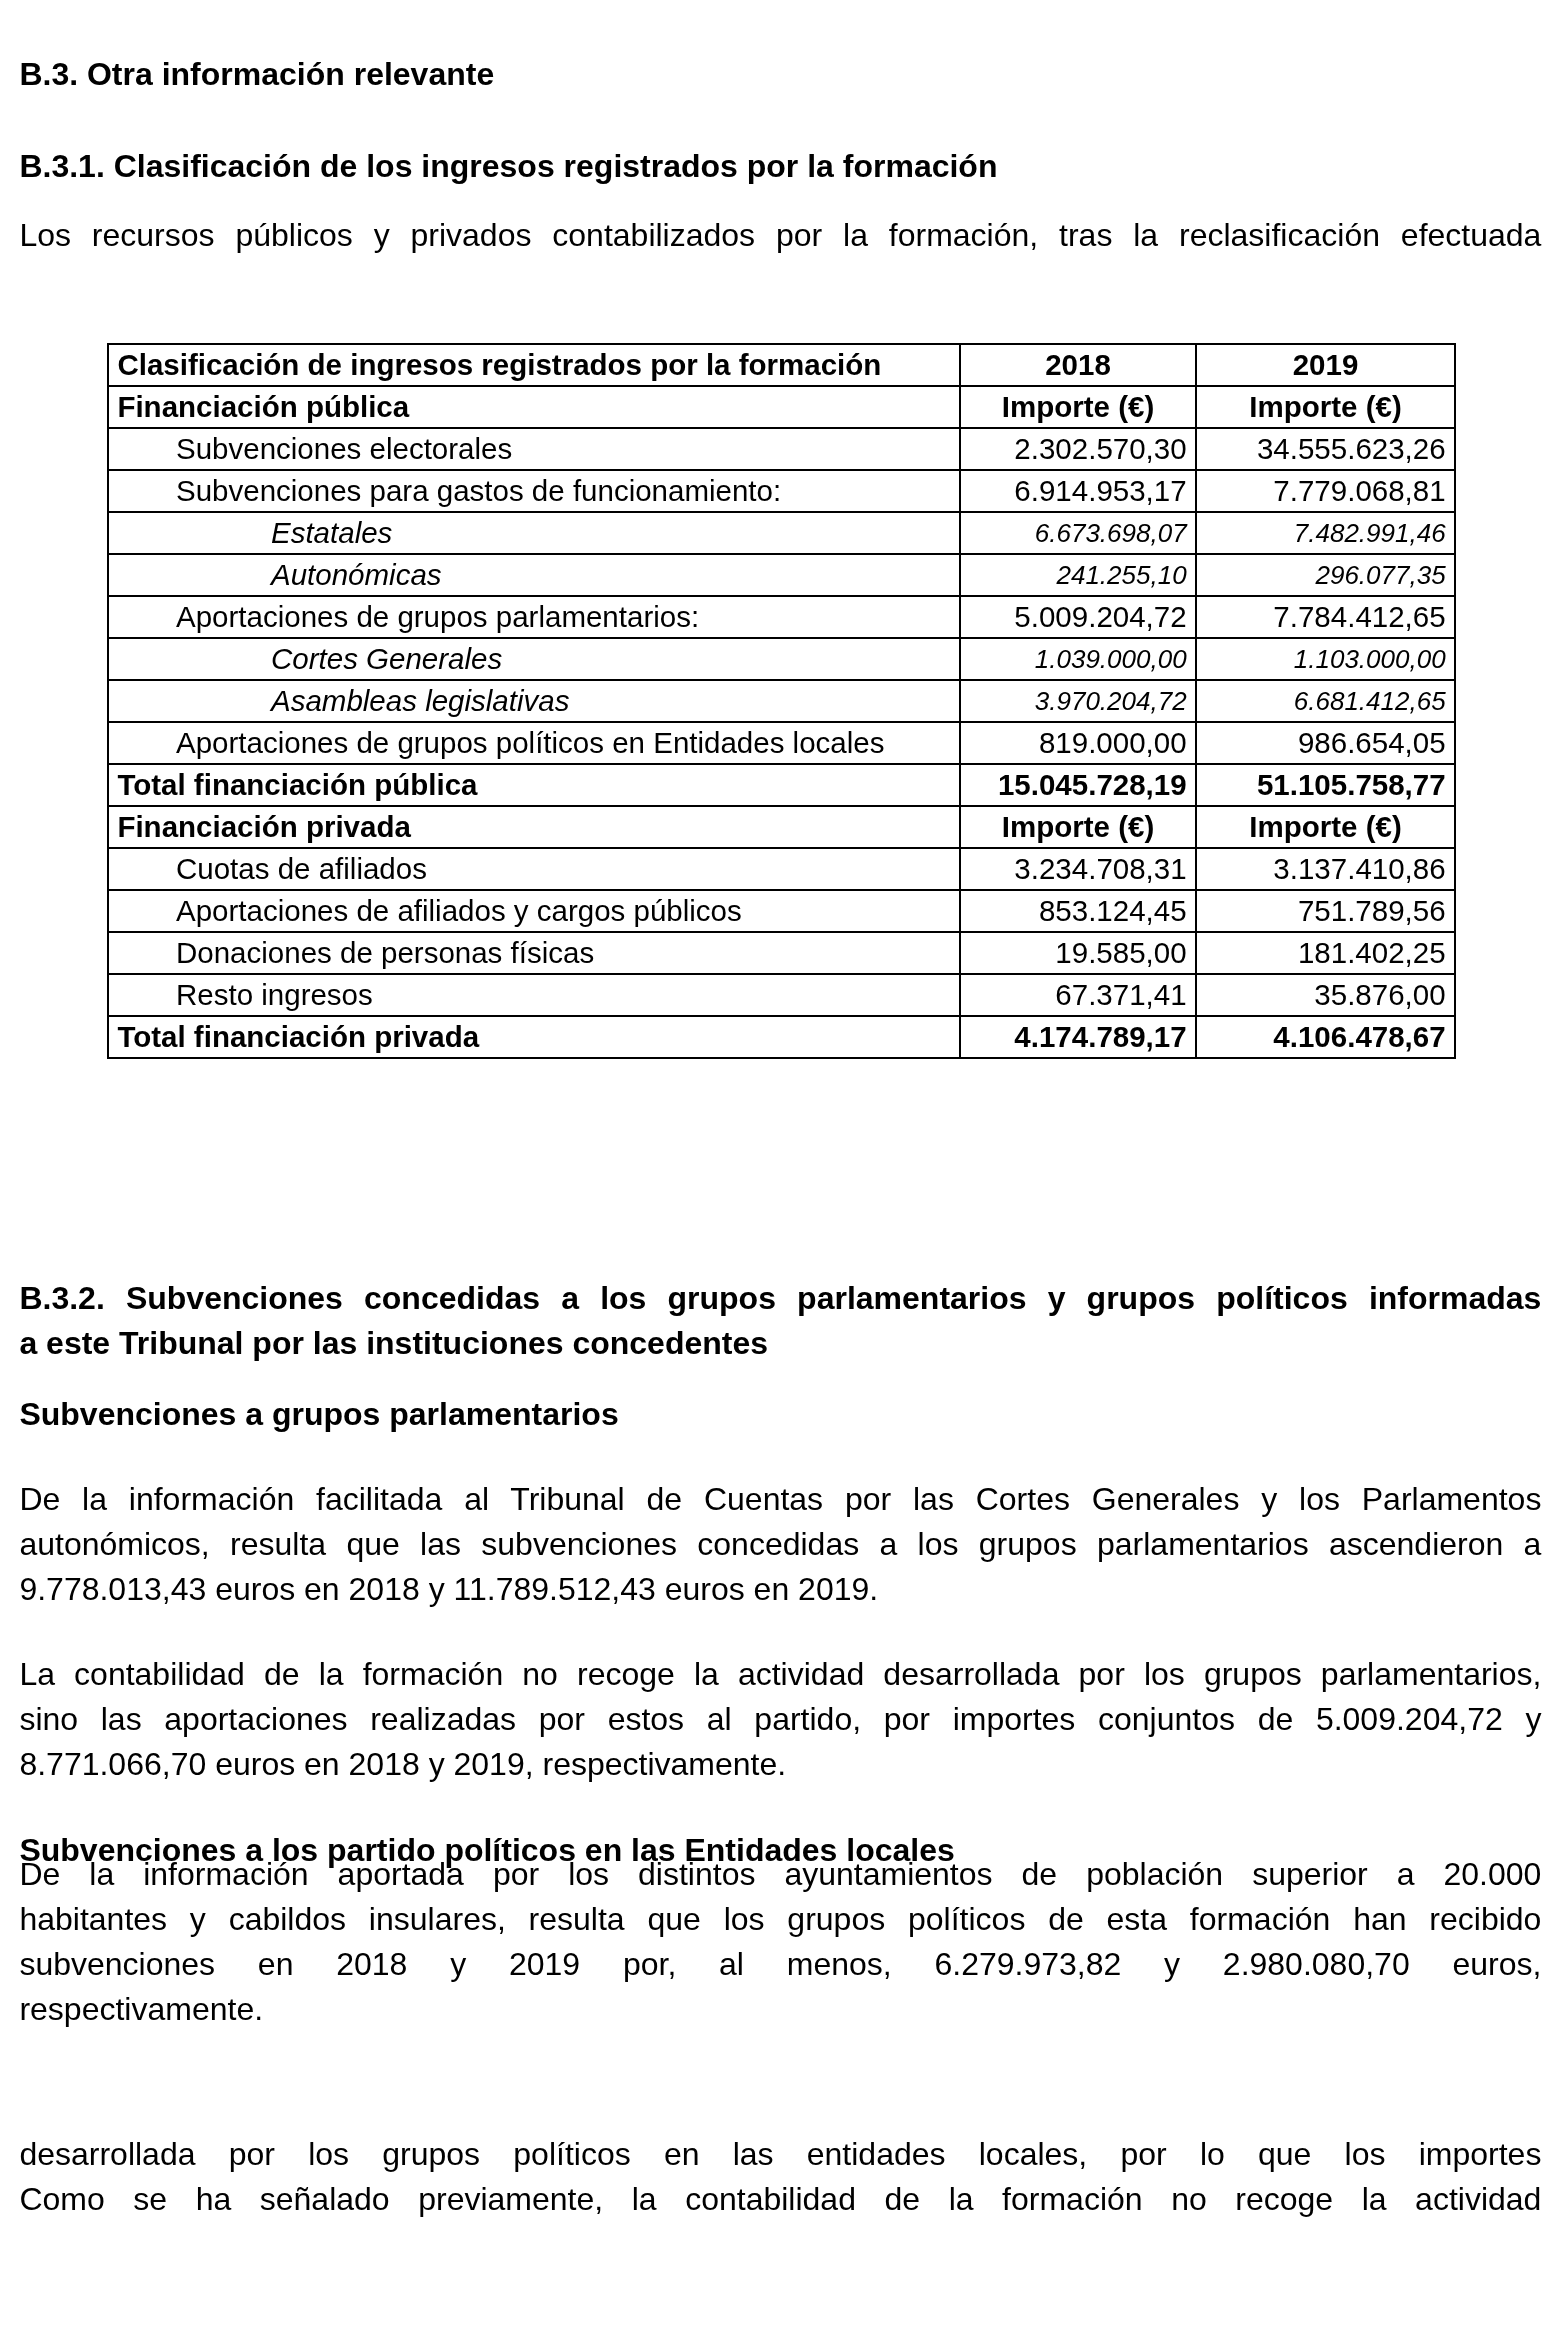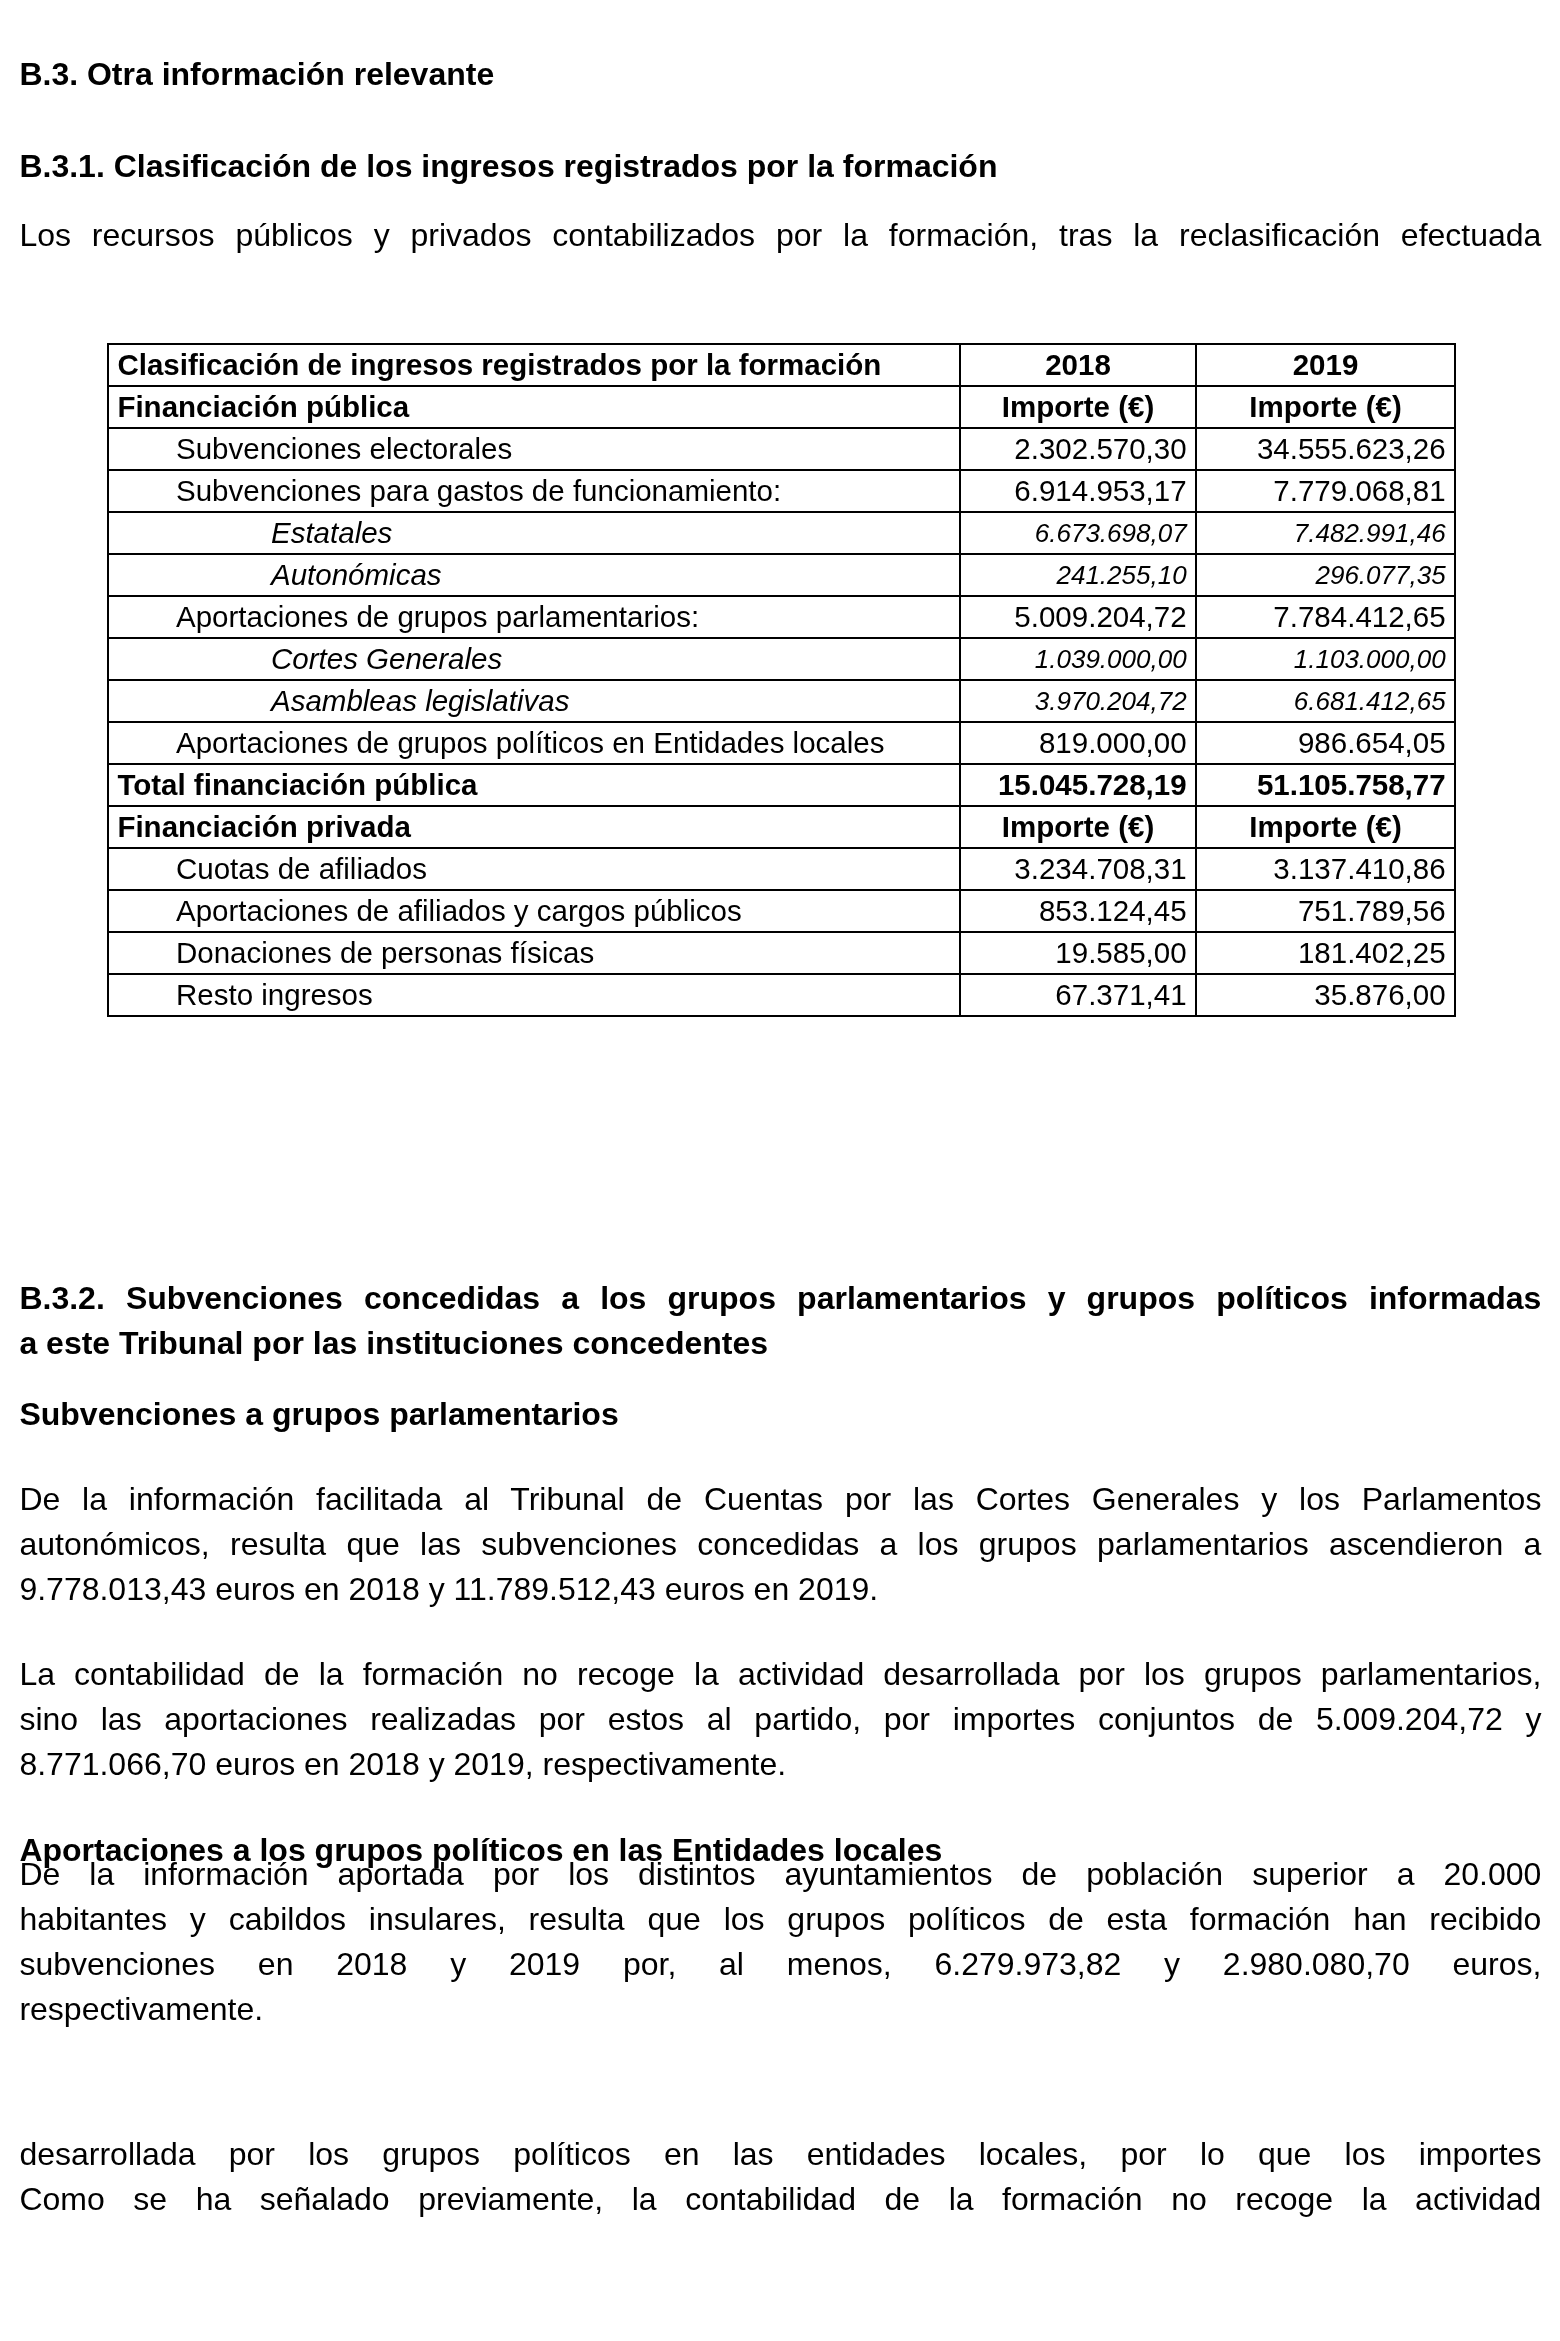--- a/index.html
+++ b/index.html
@@ -129,20 +129,25 @@
   <tr>
     <td class="ind1">Donaciones de personas físicas</td>
     <td class="num">19.585,00</td>
     <td class="num">181.402,25</td>
   </tr>
   <tr>
     <td class="ind1">Resto ingresos</td>
     <td class="num">67.371,41</td>
     <td class="num">35.876,00</td>
   </tr>
+  <tr>
+    <td class="b">Total financiación privada</td>
+    <td class="b num">4.174.789,17</td>
+    <td class="b num">4.106.478,67</td>
+  </tr>
 </tbody>
   </table>
 
 <div class="blk h" style="top:1276px;">
   <span class="ln" style="text-align:justify;text-align-last:justify;">B.3.2. Subvenciones concedidas a los grupos parlamentarios y grupos políticos informadas</span>
   <span class="ln">a este Tribunal por las instituciones concedentes</span>
 </div>
 
 <div class="blk h" style="top:1392px;">
   <span class="ln">Subvenciones a grupos parlamentarios</span>
@@ -154,21 +159,21 @@
   <span class="ln last">9.778.013,43 euros en 2018 y 11.789.512,43 euros en 2019.</span>
 </div>
 
 <div class="blk p" style="top:1652px;">
   <span class="ln">La contabilidad de la formación no recoge la actividad desarrollada por los grupos parlamentarios,</span>
   <span class="ln">sino las aportaciones realizadas por estos al partido, por importes conjuntos de 5.009.204,72 y</span>
   <span class="ln last">8.771.066,70 euros en 2018 y 2019, respectivamente.</span>
 </div>
 
 <div class="blk h" style="top:1828px;">
-  <span class="ln">Aportaciones a los grupos políticos en las Entidades locales</span>
+  <span class="ln">Subvenciones a los partido políticos en las Entidades locales</span>
 </div>
 
 <div class="blk p" style="top:1852px;">
   <span class="ln">De la información aportada por los distintos ayuntamientos de población superior a 20.000</span>
   <span class="ln">habitantes y cabildos insulares, resulta que los grupos políticos de esta formación han recibido</span>
   <span class="ln">subvenciones en 2018 y 2019 por, al menos, 6.279.973,82 y 2.980.080,70 euros,</span>
   <span class="ln last">respectivamente.</span>
 </div>
 
 <div class="blk p" style="top:2132px;">

